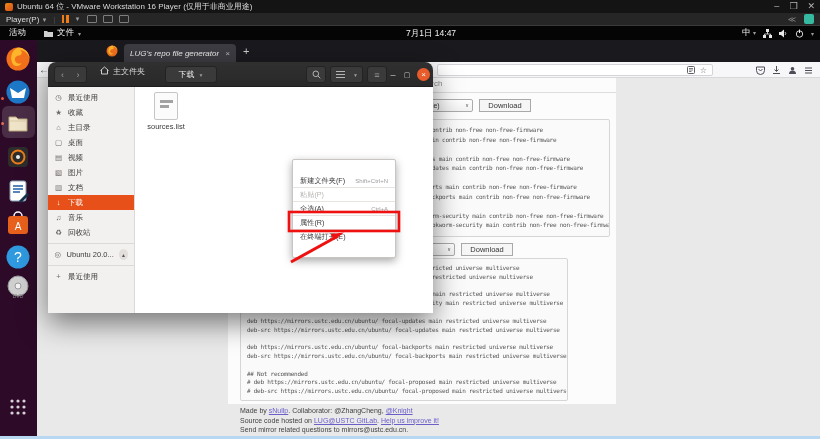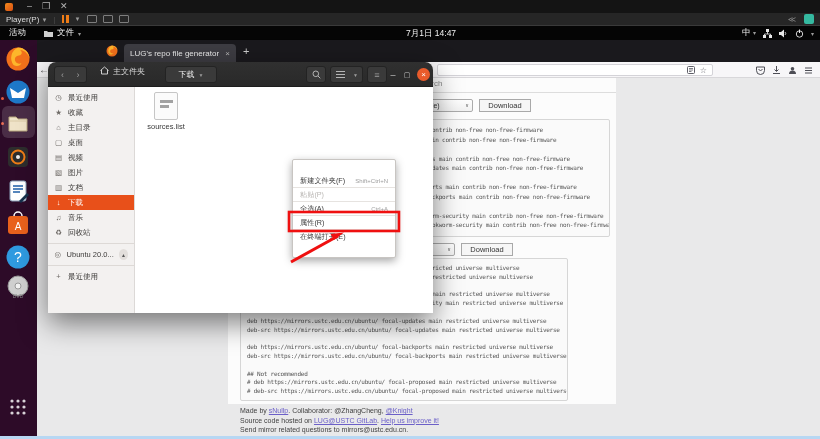--- a/index.html
+++ b/index.html
@@ -33,21 +33,21 @@
 
   
   .dock{left:0;top:40px;width:37px;height:399px;background:#2d0b28;}
   .dock-ic{position:absolute;left:4px;width:28px;height:28px;}
   .dock-dot{position:absolute;left:1px;width:3px;height:3px;border-radius:50%;background:#e2593f;}
   .dock-active{position:absolute;left:2px;width:33px;height:32px;border-radius:6px;background:rgba(255,255,255,.14);}
 
   
   .tabbar{left:37px;top:40px;width:783px;height:22px;background:#1a191d;}
   .fftab{left:124px;top:44px;width:112px;height:18px;background:#3d3c42;border-radius:4px 4px 0 0;
-         color:#e9e9e9;font-size:8px;display:flex;align-items:center;padding:0 6px;}
+         color:#e9e9e9;font-size:8px;display:flex;align-items:center;padding:0 6px;font-style:italic;}
   .fftab .x{margin-left:auto;color:#b8b8b8;font-size:8px;}
   .newtab{left:243px;top:45px;color:#cccccc;font-size:11px;}
   .navbar{left:37px;top:62px;width:783px;height:16px;background:#f7f6f8;border-bottom:1px solid #d8d7da;}
   .backarrow{left:39px;top:64px;font-size:10px;color:#4d4d4d;}
   .urlfield{left:437px;top:64px;width:276px;height:12px;background:#fff;border:1px solid #d4d3d8;
             border-radius:2px;display:flex;align-items:center;justify-content:flex-end;gap:5px;padding:0 5px;}
   .nav-right{left:756px;top:64px;display:flex;gap:7px;align-items:center;height:12px;}
 
   
   .pagebg{left:37px;top:78px;width:783px;height:358px;background:#e9e9ea;}
@@ -123,20 +123,21 @@
   
   .anno{left:278px;top:203px;z-index:8;}
 </style>
 </head>
 <body>
 
 <div id="screen">
 
   <div class="abs vm-title">
     <span class="vm-logo"></span>
+    <span class="t">Ubuntu 64 位 - VMware Workstation 16 Player (仅用于非商业用途)</span>
     <span class="vm-ctl">–</span>
     <span class="vm-ctl">❒</span>
     <span class="vm-ctl">✕</span>
   </div>
 
   <div class="abs vm-toolbar">
     <span><span>Player(P)</span> <span class="caret">▼</span></span>
     <span style="color:#4a4a4a">|</span>
     <span class="pausebars">
         <i></i>

